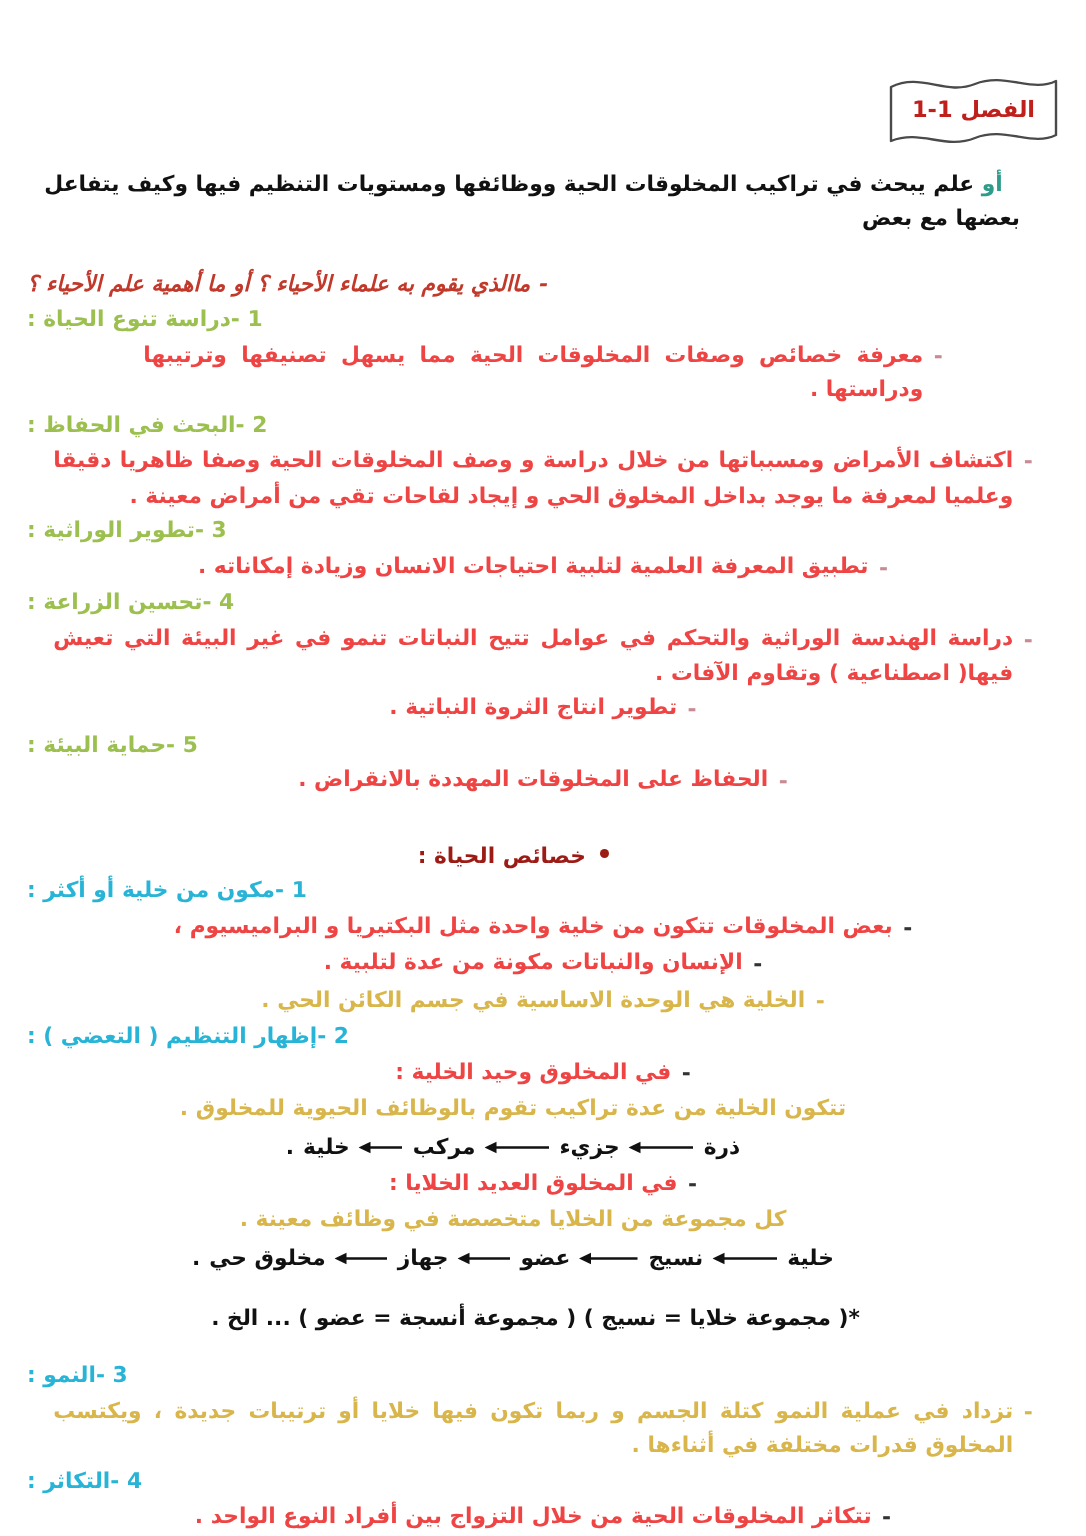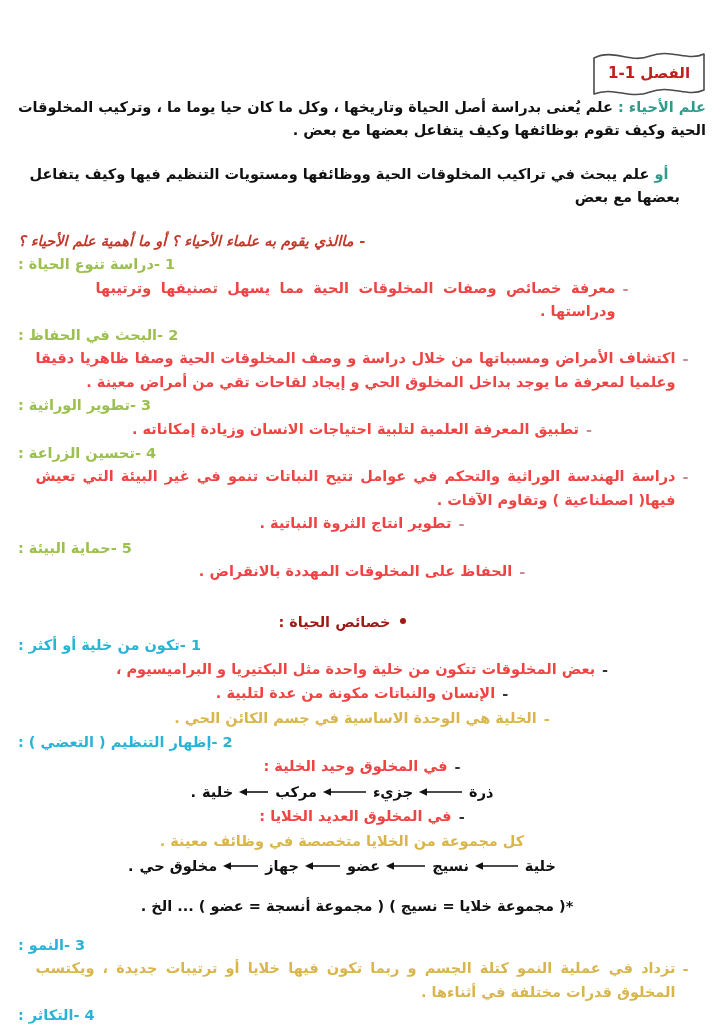--- a/index.html
+++ b/index.html
@@ -215,24 +215,20 @@
 
   <div class="banner-wrap">
     <svg class="banner-svg" viewBox="0 0 122 52" aria-hidden="true">
       <path d="M6 10 C 26 0, 42 16, 62 8 C 82 0, 100 14, 116 6 L 116 42 C 100 50, 82 36, 62 44 C 42 52, 26 38, 6 46 Z" fill="#ffffff" stroke="#4a4a4a" stroke-width="1.6" stroke-linejoin="round"></path>
     </svg>
     <div class="banner-label">الفصل 1-1</div>
   </div>
 
   <div class="content">
 
-    <p class="para">
-      <span class="lead">علم الأحياء  :</span>
-      <span>علم يُعنى بدراسة أصل الحياة وتاريخها ، وكل ما كان حيا يوما ما ، وتركيب المخلوقات الحية وكيف تقوم بوظائفها وكيف يتفاعل بعضها مع بعض .</span>
-    </p>
 
     <div class="spacer-md"></div>
 
     <p class="para" style="text-align:center; padding-right:26px;">
       <span class="lead-or">أو</span>
       <span>علم يبحث في تراكيب المخلوقات الحية ووظائفها ومستويات التنظيم فيها وكيف يتفاعل بعضها مع بعض</span>
     </p>
 
     <div class="spacer-md"></div>
 
@@ -284,21 +280,21 @@
       <span class="btext">الحفاظ على المخلوقات المهددة بالانقراض .</span>
     </div>
 
     <div class="spacer-lg"></div>
 
     <p class="section-bullet-heading">
       <span class="dot"></span><span>خصائص الحياة :</span>
     </p>
 
     <p class="num-head cyan">
-      <span>1 -</span><span>تكون من خلية أو أكثر :</span>
+      <span>1 -</span><span>مكون من خلية أو أكثر :</span>
     </p>
     <div class="bullet-row dash-dark narrow">
       <span class="dash">-</span>
       <span class="btext">بعض المخلوقات تتكون من خلية واحدة مثل البكتيريا و البراميسيوم ،</span>
     </div>
     <div class="bullet-row dash-dark narrow">
       <span class="dash">-</span>
       <span class="btext">الإنسان والنباتات مكونة من عدة لتلبية .</span>
     </div>
     <div class="bullet-row dash-gold narrow">
@@ -306,20 +302,21 @@
       <span class="btext txt-gold">الخلية هي الوحدة الاساسية في جسم الكائن الحي .</span>
     </div>
 
     <p class="num-head cyan">
       <span>2 -</span><span>إظهار التنظيم ( التعضي ) :</span>
     </p>
     <div class="bullet-row dash-dark narrow">
       <span class="dash">-</span>
       <span class="btext">في المخلوق وحيد الخلية :</span>
     </div>
+    <p class="gold-line">تتكون الخلية من عدة تراكيب تقوم بالوظائف الحيوية للمخلوق .</p>
 
     <div class="chain">
       <span class="node">ذرة</span>
       <span class="arrow">
           <svg width="44" height="12" viewBox="0 0 44 12">
             <line x1="5" y1="6" x2="43" y2="6" stroke="#111" stroke-width="1.6"></line>
             <path d="M0 6 L8 2.2 L8 9.8 Z" fill="#111"></path>
           </svg>
         </span>
       <span class="node">جزيء</span>

